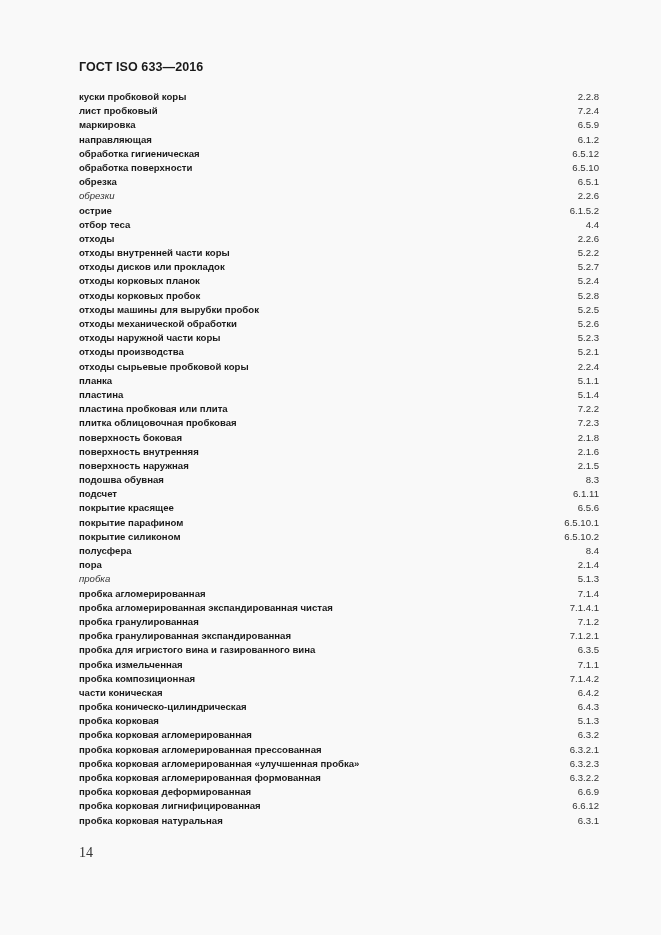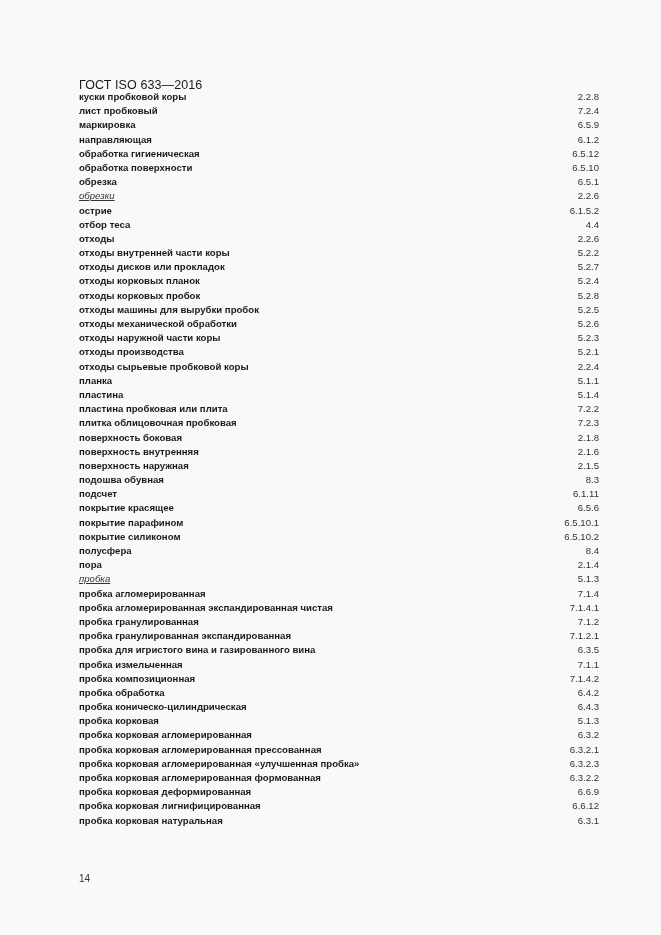--- a/index.html
+++ b/index.html
@@ -6,48 +6,49 @@
   body {
     width: 661px; height: 935px;
     background: #f9f9f9;
     font-family: "Liberation Sans", "DejaVu Sans", sans-serif;
     color: #1a1a1a;
     position: relative;
     overflow: hidden;
   }
   .page-header {
     position: absolute;
-    left: 79px; top: 78px;
+    left: 79px; top: 60px;
     font-size: 12.5px;
-    font-weight: normal;
+    font-weight: bold;
     letter-spacing: 0.1px;
   }
   .index-list {
     position: absolute;
     left: 79px; top: 90px;
     width: 520px;
     margin: 0; padding: 0;
     list-style: none;
   }
   .index-row {
     display: flex;
     justify-content: space-between;
     align-items: baseline;
     height: 14.2px;
     line-height: 14.2px;
     font-size: 9.6px;
   }
   .term { font-weight: bold; white-space: nowrap; }
-  .term.italic { font-weight: normal; font-style: italic; color: #333; text-decoration: underline; }
+  .term.italic { font-weight: normal; font-style: italic; color: #333; }
   .ref { font-weight: normal; color: #333; white-space: nowrap; text-align: right; }
   .page-number {
     position: absolute;
-    left: 79px; top: 873px;
-    font-size: 10px;
+    left: 79px; top: 845px;
+    font-size: 14px;
     color: #333;
+    font-family: Liberation Serif, serif;
   }
 </style>
 </head>
 <body>
 
 <div class="page-header">ГОСТ ISO 633—2016</div>
 
 <ul class="index-list" id="index-list">
     <li class="index-row">
       <span class="term">куски пробковой коры</span>
@@ -211,21 +212,21 @@
     </li>
     <li class="index-row">
       <span class="term">пробка измельченная</span>
       <span class="ref">7.1.1</span>
     </li>
     <li class="index-row">
       <span class="term">пробка композиционная</span>
       <span class="ref">7.1.4.2</span>
     </li>
     <li class="index-row">
-      <span class="term">пробка обработка</span>
+      <span class="term">части коническая</span>
       <span class="ref">6.4.2</span>
     </li>
     <li class="index-row">
       <span class="term">пробка коническо-цилиндрическая</span>
       <span class="ref">6.4.3</span>
     </li>
     <li class="index-row">
       <span class="term">пробка корковая</span>
       <span class="ref">5.1.3</span>
     </li>

